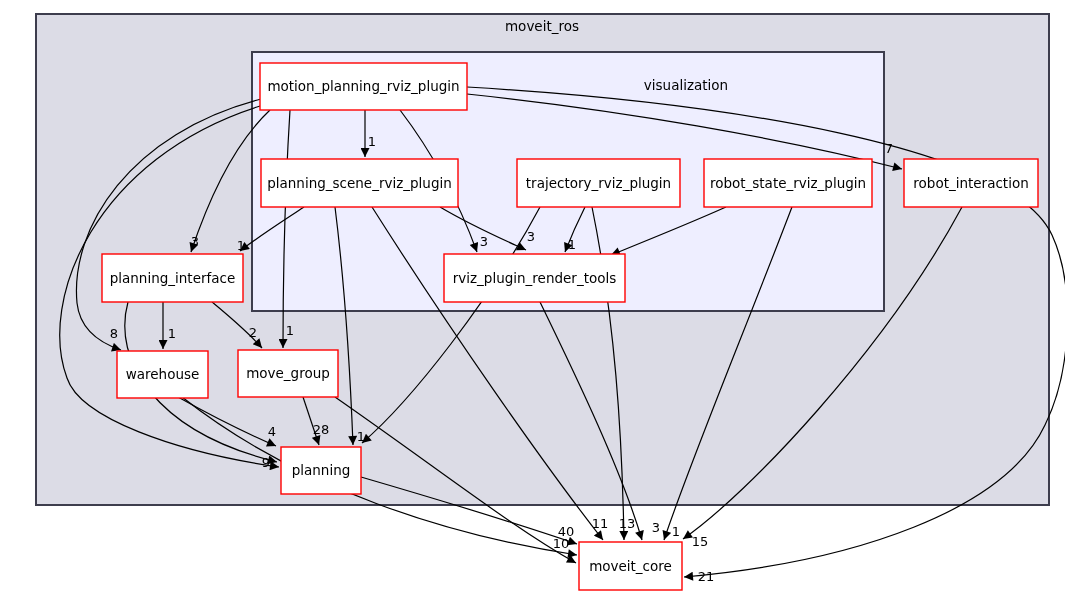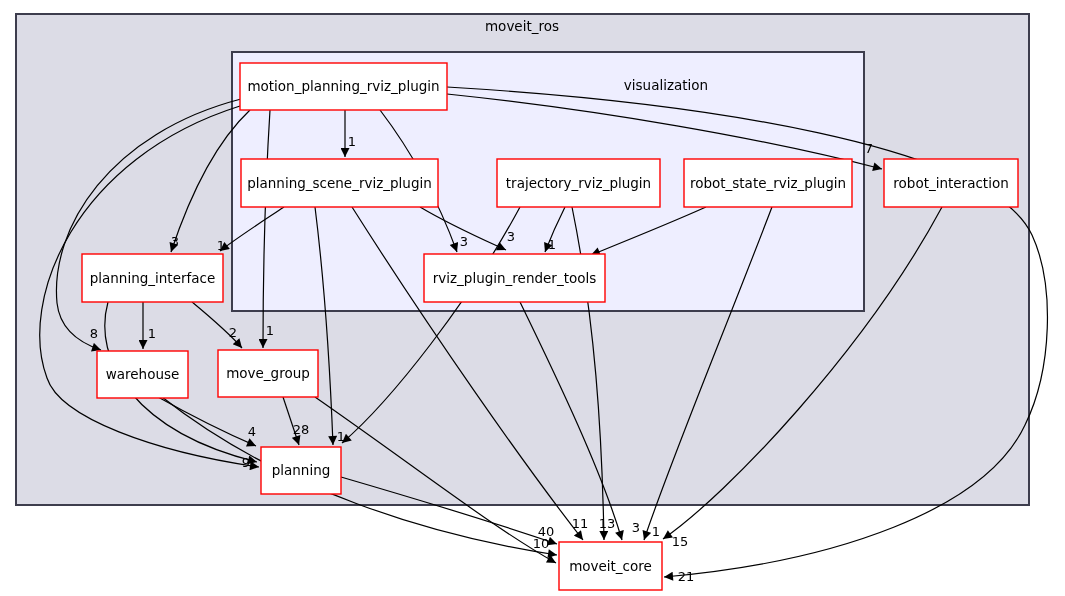--- a/index.html
+++ b/index.html
@@ -6,21 +6,21 @@
     --bg:#ffffff;
     --cluster-outer-fill:#dcdce6;
     --cluster-inner-fill:#eeeeff;
     --cluster-border:#3d3d4d;
     --node-fill:#ffffff;
     --node-border:#ff0000;
     --edge-color:#000000;
     --text-color:#000000;
   }
   html,body{margin:0;padding:0;background:var(--bg);}
-  #stage{width:947px;height:596px;position:relative;background:var(--bg);}
+  #stage{width:947px;height:596px;position:relative;background:var(--bg);padding-left:20px;}
   svg{display:block;}
   svg text{font-family:"DejaVu Sans","Liberation Sans",sans-serif;fill:var(--text-color);}
   .cluster-outer{fill:var(--cluster-outer-fill);stroke:var(--cluster-border);stroke-width:2;}
   .cluster-inner{fill:var(--cluster-inner-fill);stroke:var(--cluster-border);stroke-width:2;}
   .cluster-label{font-size:13.5px;text-anchor:middle;}
   .node rect{fill:var(--node-fill);stroke:var(--node-border);stroke-width:1.4;}
   .node text{font-size:13.5px;text-anchor:middle;}
   .edge{fill:none;stroke:var(--edge-color);stroke-width:1.2;}
   .arrowhead{fill:var(--edge-color);}
   .elabel{font-size:13px;text-anchor:middle;}

